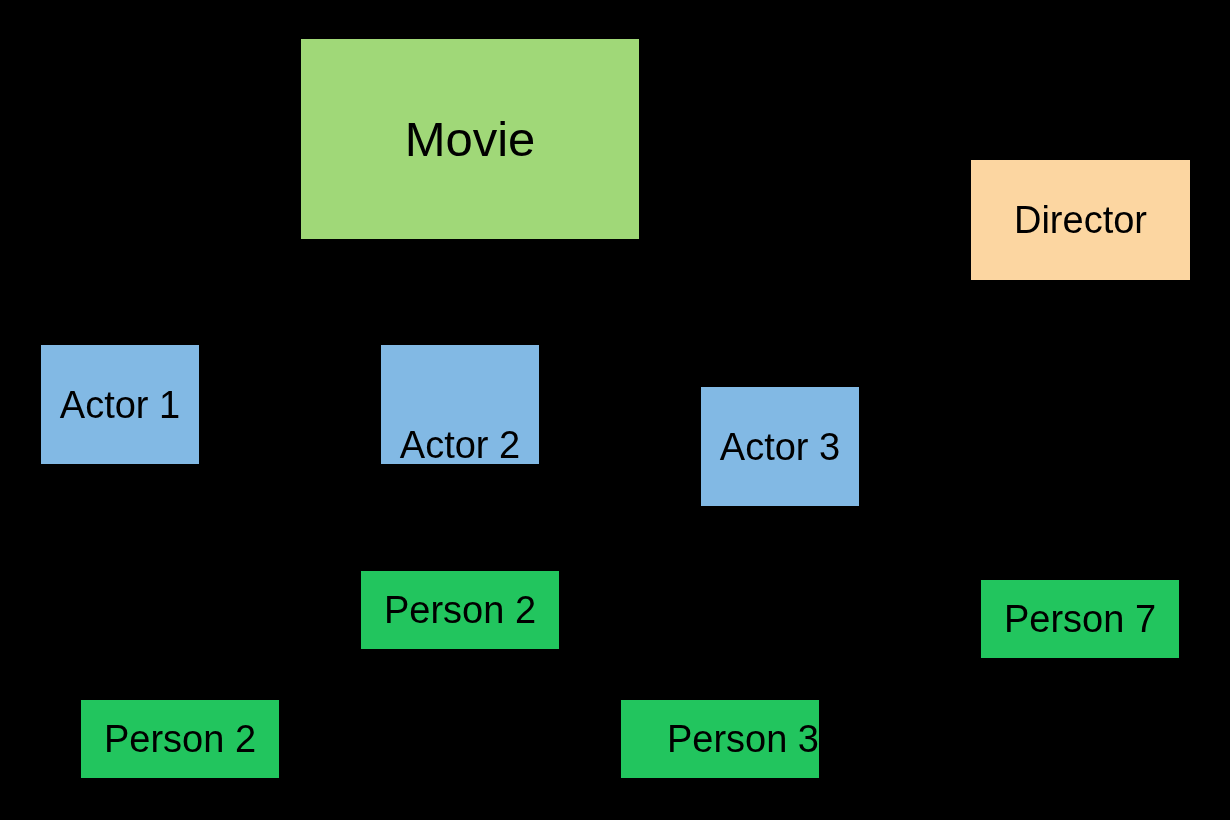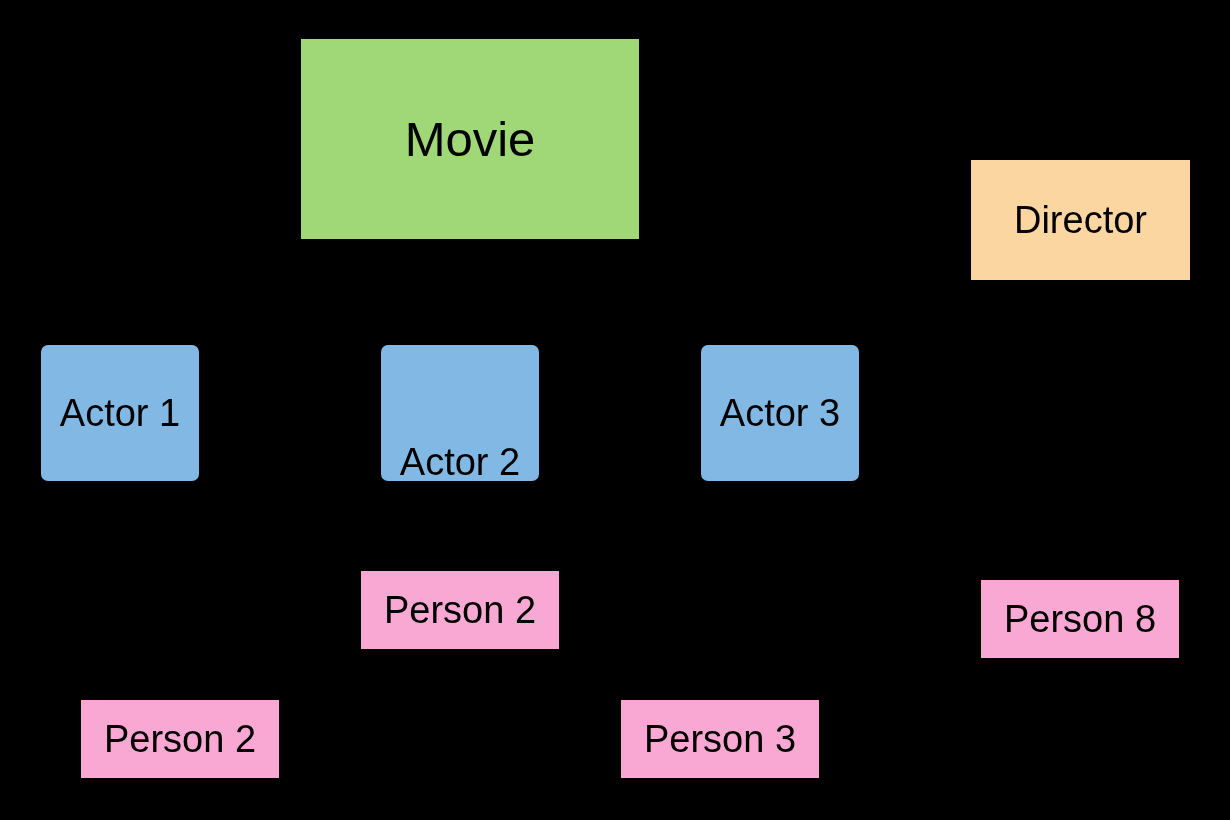--- a/index.html
+++ b/index.html
@@ -50,39 +50,38 @@
     width: 219px;
     height: 120px;
     background: #fcd6a1;
     font-size: 38px;
   }
 
   
   .node-actor {
     top: 345px;
     width: 158px;
-    height: 136px;
+    height: 119px;
     background: #82b9e4;
     font-size: 38px;
-    border-radius: 7px;
   }
   .node-actor-1 { left: 41px; }
   .node-actor-2 { left: 381px; align-items: flex-end; }
-  .node-actor-3 { left: 701px; }
+  .node-actor-3 { left: 701px; margin-top: 42px; }
 
   
   .node-person {
     width: 198px;
     height: 78px;
-    background: #f9a8d4;
+    background: #22c55e;
     font-size: 38px;
   }
   .node-person-1 { left: 81px;  top: 700px; }
   .node-person-2 { left: 361px; top: 571px; }
-  .node-person-3 { left: 621px; top: 700px; }
+  .node-person-3 { left: 621px; top: 700px; justify-content: flex-end; }
   .node-person-4 { left: 981px; top: 580px; }
 </style>
 </head>
 <body>
 
 <div id="canvas">
 
   <div class="node node-movie">
     <span class="node-label">Movie</span>
   </div>
@@ -109,16 +108,16 @@
 
   <div class="node node-person node-person-2">
     <span class="node-label">Person 2</span>
   </div>
 
   <div class="node node-person node-person-3">
     <span class="node-label">Person 3</span>
   </div>
 
   <div class="node node-person node-person-4">
-    <span class="node-label">Person 8</span>
+    <span class="node-label">Person 7</span>
   </div>
 
 </div>
 
 </body></html>

